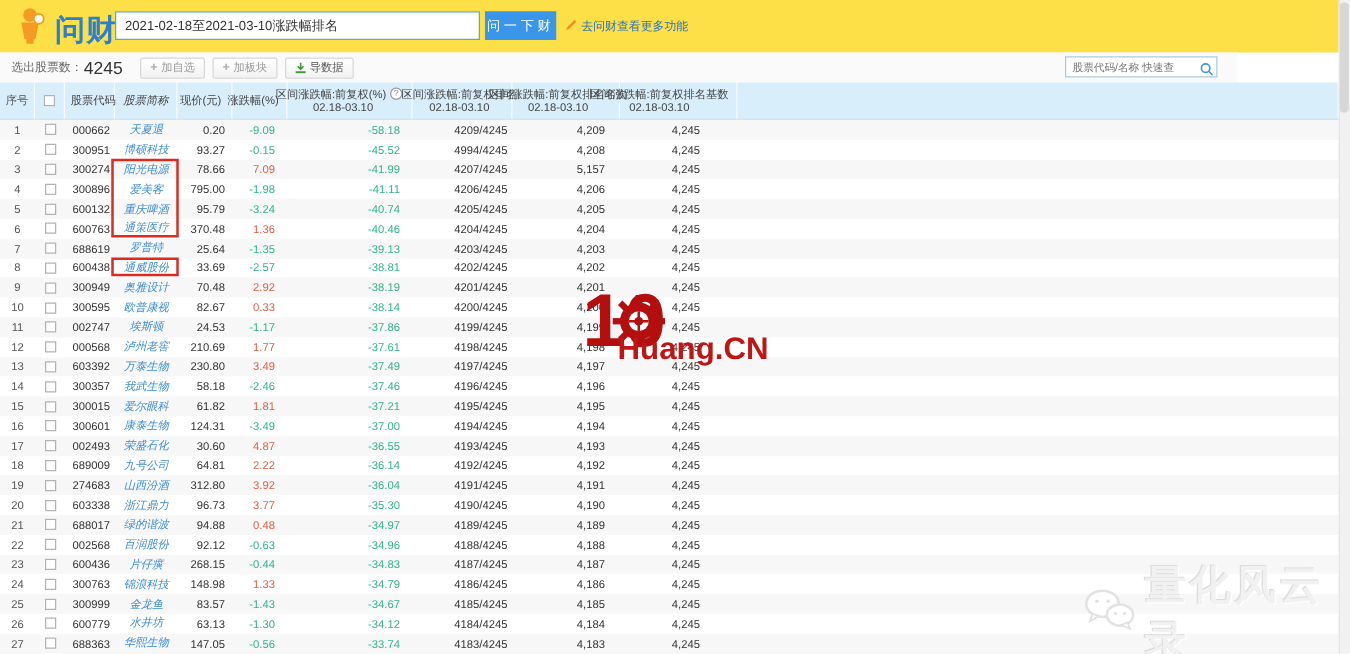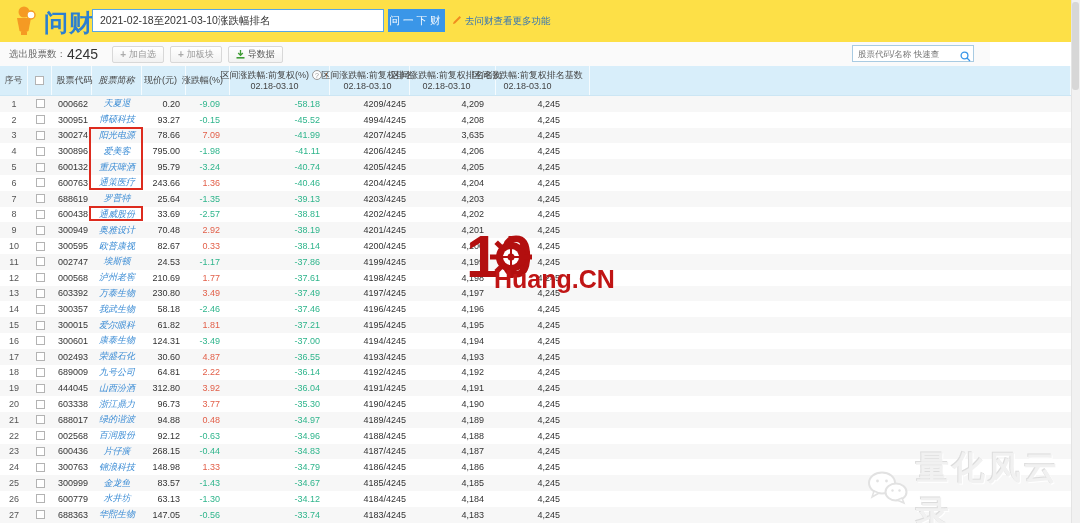--- a/index.html
+++ b/index.html
@@ -250,21 +250,21 @@
       <div class="col-idx">3</div>
       <div class="col-cb">
         <span class="checkbox"></span>
       </div>
       <div class="col-code">300274</div>
       <div class="col-name"><a class="name-link">阳光电源</a></div>
       <div class="col-price">78.66</div>
       <div class="col-chg up">7.09</div>
       <div class="col-range down">-41.99</div>
       <div class="col-rank">4207/4245</div>
-      <div class="col-ranknum">3,635</div>
+      <div class="col-ranknum">5,157</div>
       <div class="col-rankbase">4,245</div>
       <div class="col-fill"></div>
     </div>
     <div class="tr">
       <div class="col-idx">4</div>
       <div class="col-cb">
         <span class="checkbox"></span>
       </div>
       <div class="col-code">300896</div>
       <div class="col-name"><a class="name-link">爱美客</a></div>
@@ -291,21 +291,21 @@
       <div class="col-rankbase">4,245</div>
       <div class="col-fill"></div>
     </div>
     <div class="tr">
       <div class="col-idx">6</div>
       <div class="col-cb">
         <span class="checkbox"></span>
       </div>
       <div class="col-code">600763</div>
       <div class="col-name"><a class="name-link">通策医疗</a></div>
-      <div class="col-price">243.66</div>
+      <div class="col-price">370.48</div>
       <div class="col-chg up">1.36</div>
       <div class="col-range down">-40.46</div>
       <div class="col-rank">4204/4245</div>
       <div class="col-ranknum">4,204</div>
       <div class="col-rankbase">4,245</div>
       <div class="col-fill"></div>
     </div>
     <div class="tr">
       <div class="col-idx">7</div>
       <div class="col-cb">
@@ -484,21 +484,21 @@
       <div class="col-rank">4192/4245</div>
       <div class="col-ranknum">4,192</div>
       <div class="col-rankbase">4,245</div>
       <div class="col-fill"></div>
     </div>
     <div class="tr">
       <div class="col-idx">19</div>
       <div class="col-cb">
         <span class="checkbox"></span>
       </div>
-      <div class="col-code">444045</div>
+      <div class="col-code">274683</div>
       <div class="col-name"><a class="name-link">山西汾酒</a></div>
       <div class="col-price">312.80</div>
       <div class="col-chg up">3.92</div>
       <div class="col-range down">-36.04</div>
       <div class="col-rank">4191/4245</div>
       <div class="col-ranknum">4,191</div>
       <div class="col-rankbase">4,245</div>
       <div class="col-fill"></div>
     </div>
     <div class="tr">

